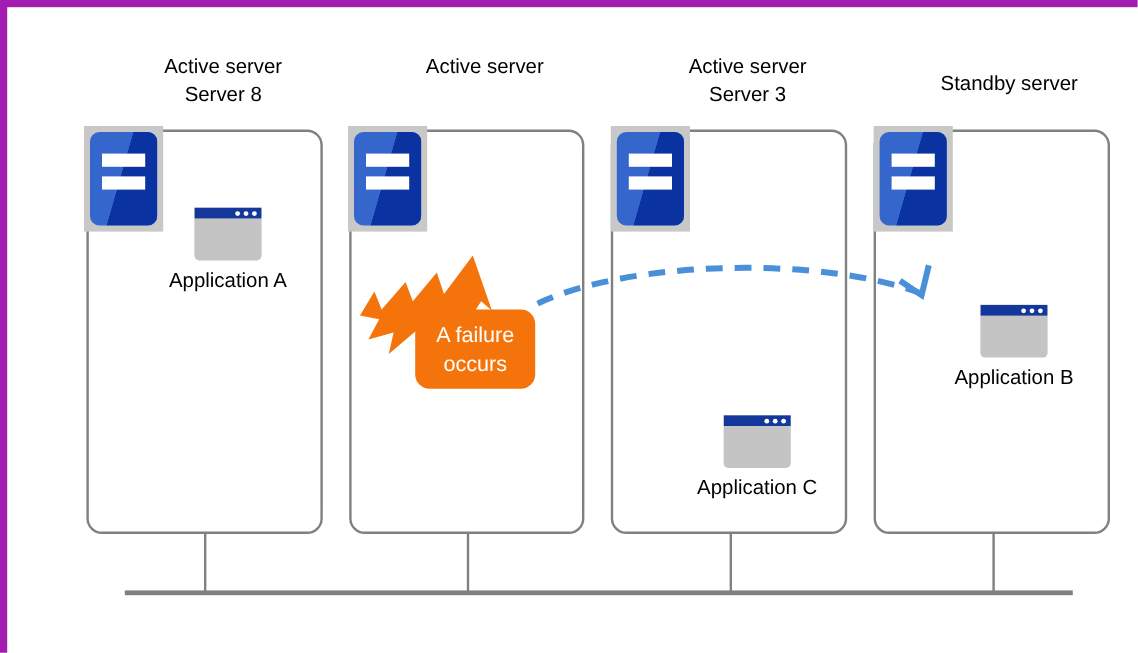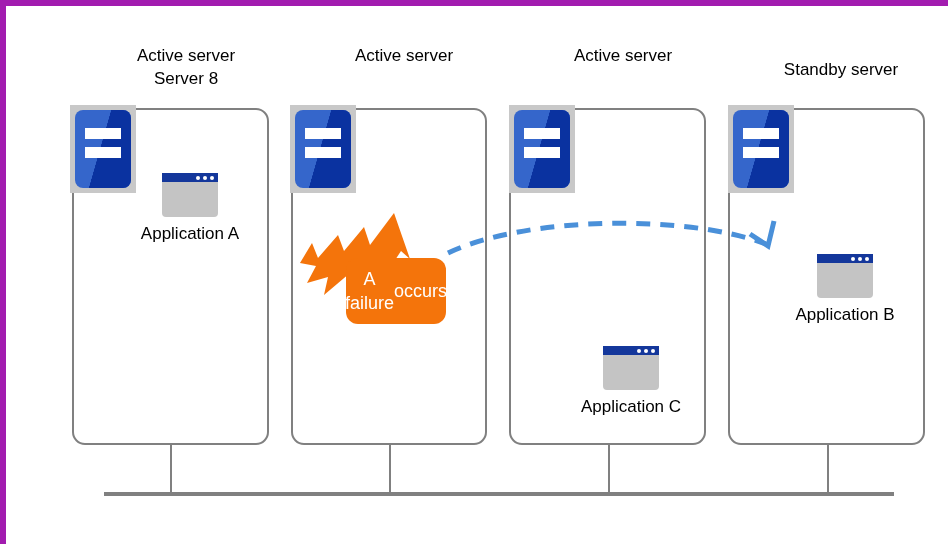--- a/index.html
+++ b/index.html
@@ -117,21 +117,21 @@
   }
   .failure-badge{
     position:absolute;
     background:#f4740b;
     border-radius:12px;
     color:#ffffff;
     font-size:18px;
     line-height:24px;
     text-align:center;
     display:flex;
-    flex-direction:row;
+    flex-direction:column;
     align-items:center;
     justify-content:center;
     box-sizing:border-box;
   }
 
   
   .bus-line{
     position:absolute;
     background:#808080;
   }
@@ -158,20 +158,21 @@
     <span class="line1">Active server</span>
     <span class="line2">Server 8</span>
   </div>
 
   <div class="col-header" style="left:308px;top:38px;width:180px;">
     <span class="line1">Active server</span>
   </div>
 
   <div class="col-header" style="left:527px;top:38px;width:180px;">
     <span class="line1">Active server</span>
+    <span class="line2">Server 3</span>
   </div>
 
   <div class="col-header" style="left:745px;top:52px;width:180px;">
     <span class="line1">Standby server</span>
   </div>
 
   <div class="server-box" style="left:66px;top:102px;width:197px;height:337px;"></div>
   <div class="server-box" style="left:285px;top:102px;width:196px;height:337px;"></div>
   <div class="server-box" style="left:503px;top:102px;width:197px;height:337px;"></div>
   <div class="server-box" style="left:722px;top:102px;width:197px;height:337px;"></div>

